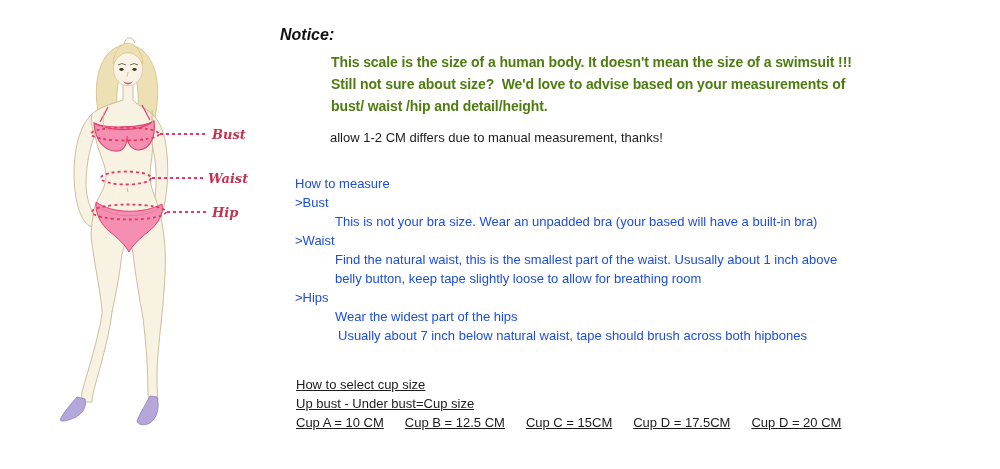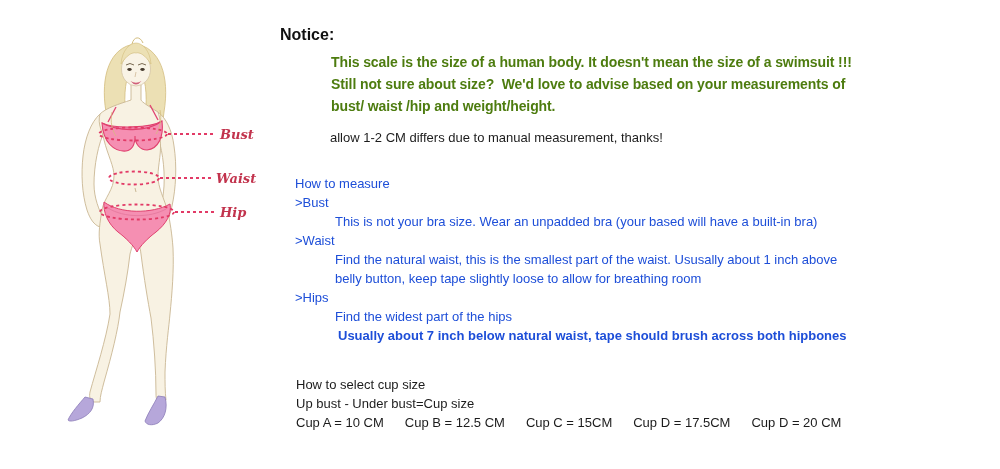--- a/index.html
+++ b/index.html
@@ -9,46 +9,46 @@
     background:#ffffff;
     font-family:"Liberation Sans","DejaVu Sans",sans-serif;
     color:#1b1b1b;
     overflow:hidden;
   }
   .abs{position:absolute;}
   .line{white-space:pre;}
   
   .notice-title{
     left:280px;top:26px;
-    font-size:16px;font-weight:bold;color:#111;
+    font-size:16px;font-weight:bold;color:#111;font-style:italic;
   }
   
   .bold-para{
     left:331px;top:51px;
     font-size:14px;font-weight:bold;line-height:22px;color:#4d7c0f;
     letter-spacing:-0.1px;
   }
   
   .flex-para{
     left:330px;top:127px;
     font-size:13px;line-height:22px;color:#1c1c1c;
   }
   
   .measure-block{
     left:295px;top:174px;
     font-size:13px;line-height:19px;color:#1d4ed8;
   }
   .measure-block .indent{padding-left:40px;}
   .cup-block{
     left:296px;top:375px;
-    font-size:13px;line-height:19px;color:#1c1c1c;
+    font-size:13px;line-height:19px;color:#1c1c1c;text-decoration:underline;
   }
   .cup-row{display:flex;gap:21px;}
   
-  .figure-wrap{left:48px;top:18px;width:230px;height:428px;}
+  .figure-wrap{left:40px;top:18px;width:230px;height:428px;}
   .figure-wrap svg{width:100%;height:100%;display:block;}
   .fig-label{
     font-family:"DejaVu Serif","Liberation Serif",serif;
     font-style:italic;font-weight:bold;
     font-size:13px;
     fill:#c2334d;
   }
 </style>
 </head>
 <body>
@@ -119,40 +119,40 @@
       <text class="fig-label" x="168" y="161">Waist</text>
       <text class="fig-label" x="172" y="195">Hip</text>
     </svg>
   </div>
 
   <div class="abs notice-title">Notice:</div>
 
   <div class="abs bold-para">
     <div class="line">This scale is the size of a human body. It doesn't mean the size of a swimsuit !!!</div>
     <div class="line">Still not sure about size?  We'd love to advise based on your measurements of</div>
-    <div class="line">bust/ waist /hip and weight/height.</div>
+    <div class="line">bust/ waist /hip and detail/height.</div>
   </div>
 
   <div class="abs flex-para">
     <div class="line">allow 1-2 CM differs due to manual measurement, thanks!</div>
   </div>
 
   <div class="abs measure-block">
     <div class="line">How to measure</div>
 
     <div class="line">&gt;Bust</div>
     <div class="line indent">This is not your bra size. Wear an unpadded bra (your based will have a built-in bra)</div>
 
     <div class="line">&gt;Waist</div>
     <div class="line indent">Find the natural waist, this is the smallest part of the waist. Ususally about 1 inch above</div>
     <div class="line indent">belly button, keep tape slightly loose to allow for breathing room</div>
 
     <div class="line">&gt;Hips</div>
-    <div class="line indent">Find the widest part of the hips</div>
-    <div class="line indent" style="padding-left:43px;font-weight:bold;">Usually about 7 inch below natural waist, tape should brush across both hipbones</div>
+    <div class="line indent">Wear the widest part of the hips</div>
+    <div class="line indent" style="padding-left:43px;">Usually about 7 inch below natural waist, tape should brush across both hipbones</div>
   </div>
 
   <div class="abs cup-block">
     <div class="line">How to select cup size</div>
     <div class="line">Up bust - Under bust=Cup size</div>
     <div class="cup-row">
       <span class="line">Cup A = 10 CM</span>
       <span class="line">Cup B = 12.5 CM</span>
       <span class="line">Cup C = 15CM</span>
       <span class="line">Cup D = 17.5CM</span>

